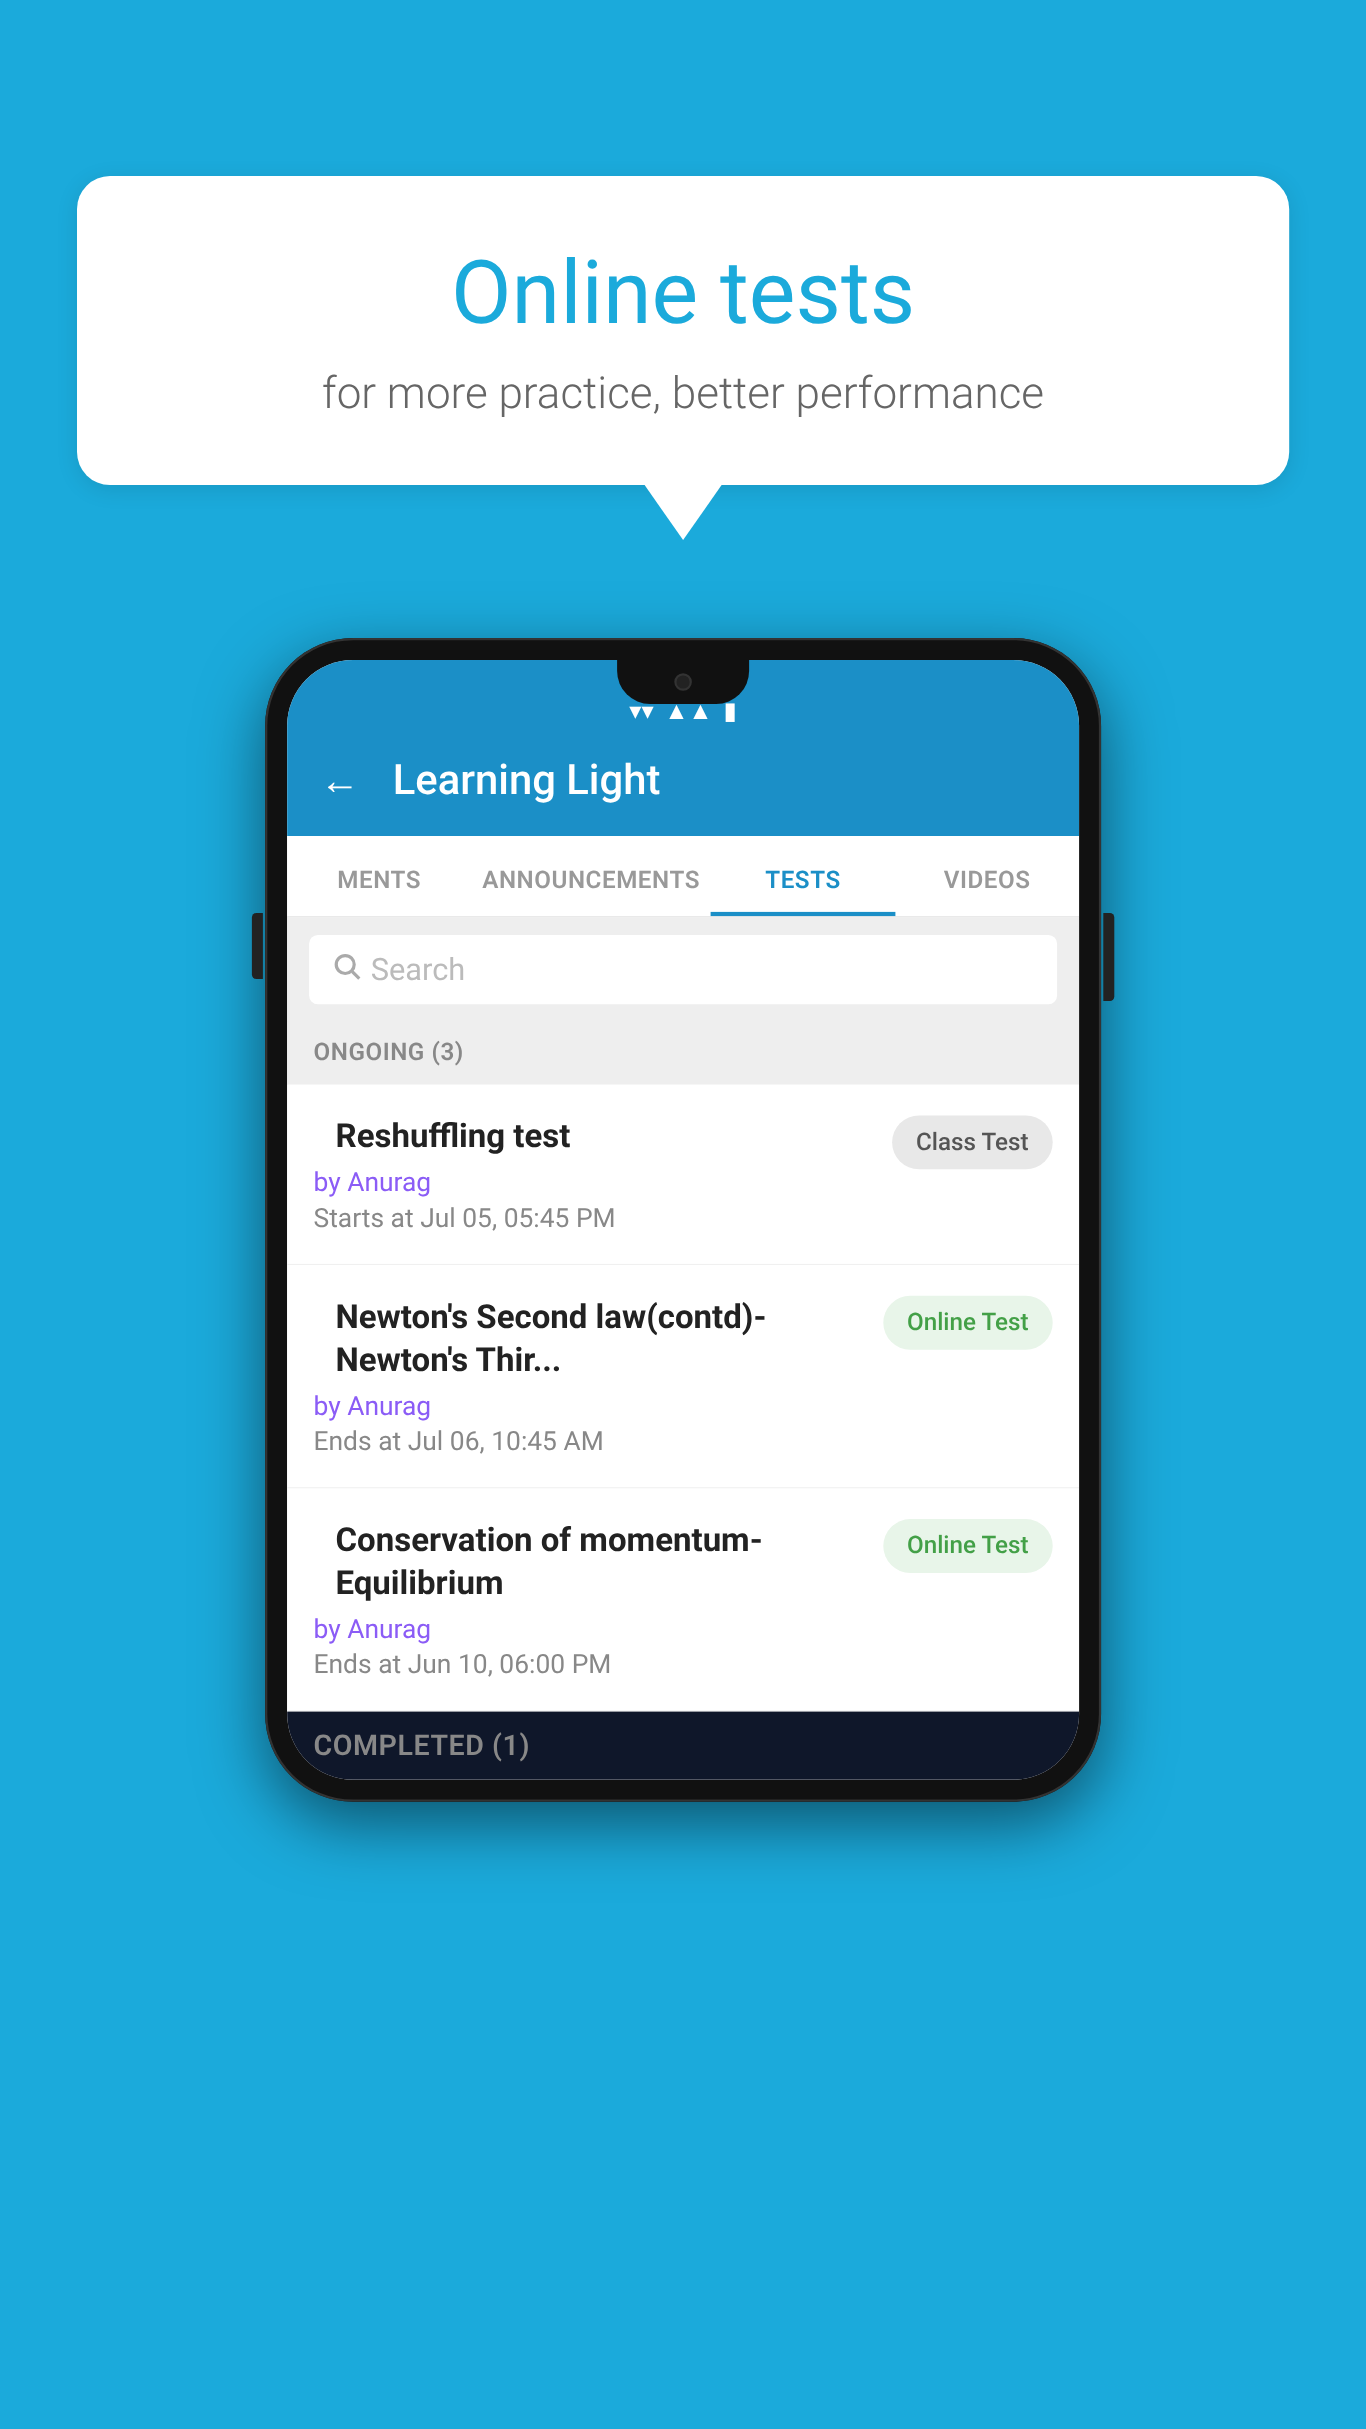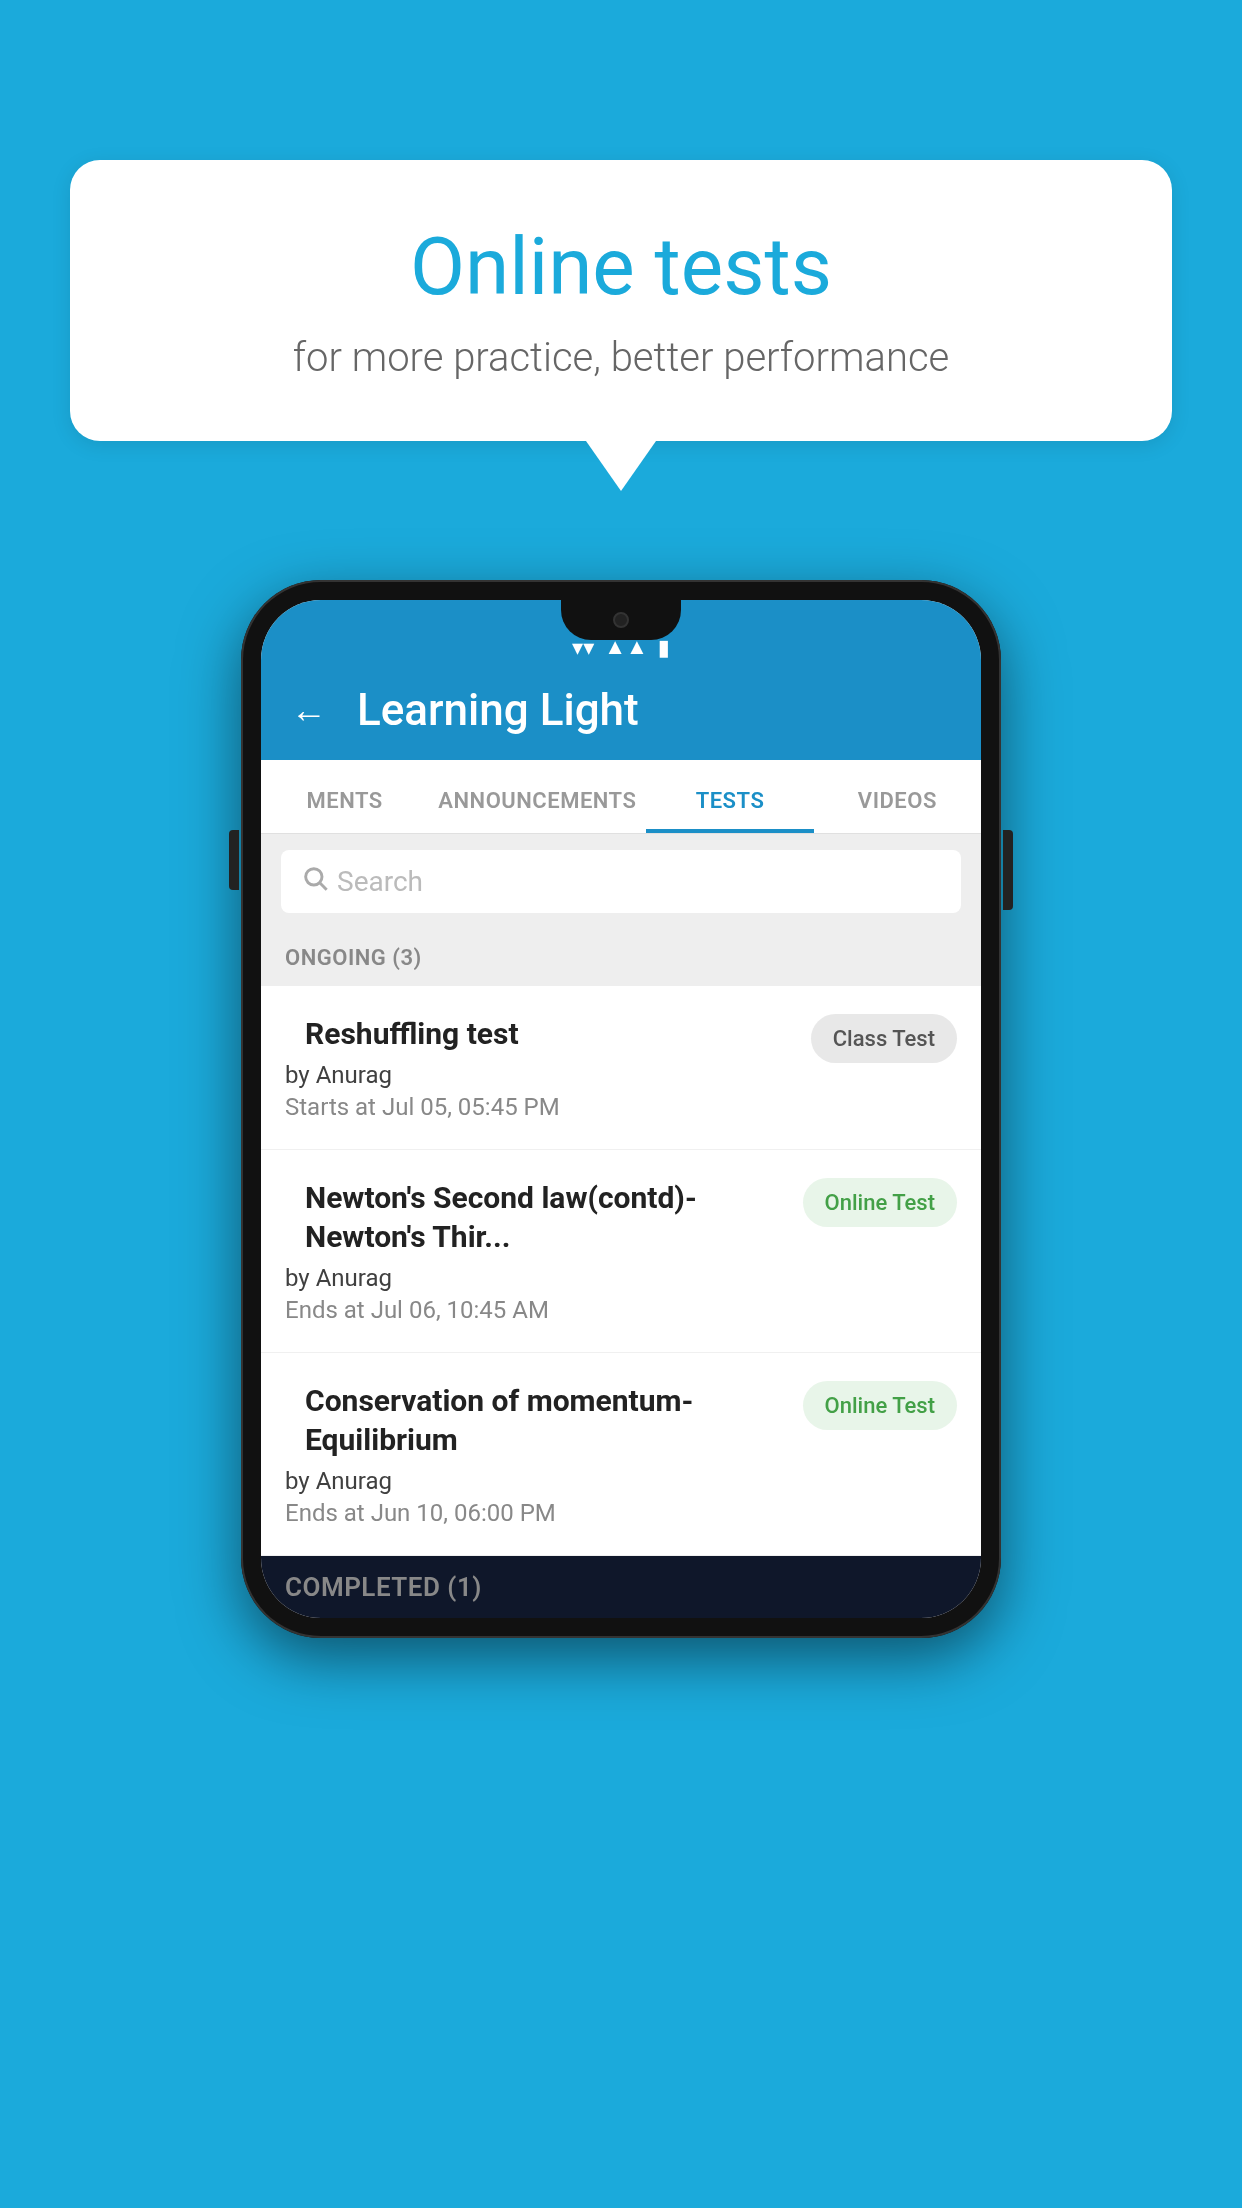--- a/index.html
+++ b/index.html
@@ -169,21 +169,21 @@
     }
 
     .back-arrow {
       color: white;
       font-size: 36px;
       cursor: pointer;
     }
 
     .app-title {
       color: white;
-      font-size: 44px;
+      font-size: 38px;
       font-weight: 500;
     }
 
     
     .tabs-bar {
       background: white;
       display: flex;
       border-bottom: 1px solid #e0e0e0;
       overflow: hidden;
     }
@@ -270,21 +270,21 @@
       font-size: 30px;
       font-weight: 700;
       color: #222;
       margin-bottom: 8px;
       line-height: 1.3;
       margin-left: 20px;
     }
 
     .test-by {
       font-size: 24px;
-      color: #404040;
+      color: #8b5cf6;
       margin-bottom: 4px;
     }
 
     .test-time {
       font-size: 24px;
       color: #888;
     }
 
     .test-badge {
       border-radius: 30px;

